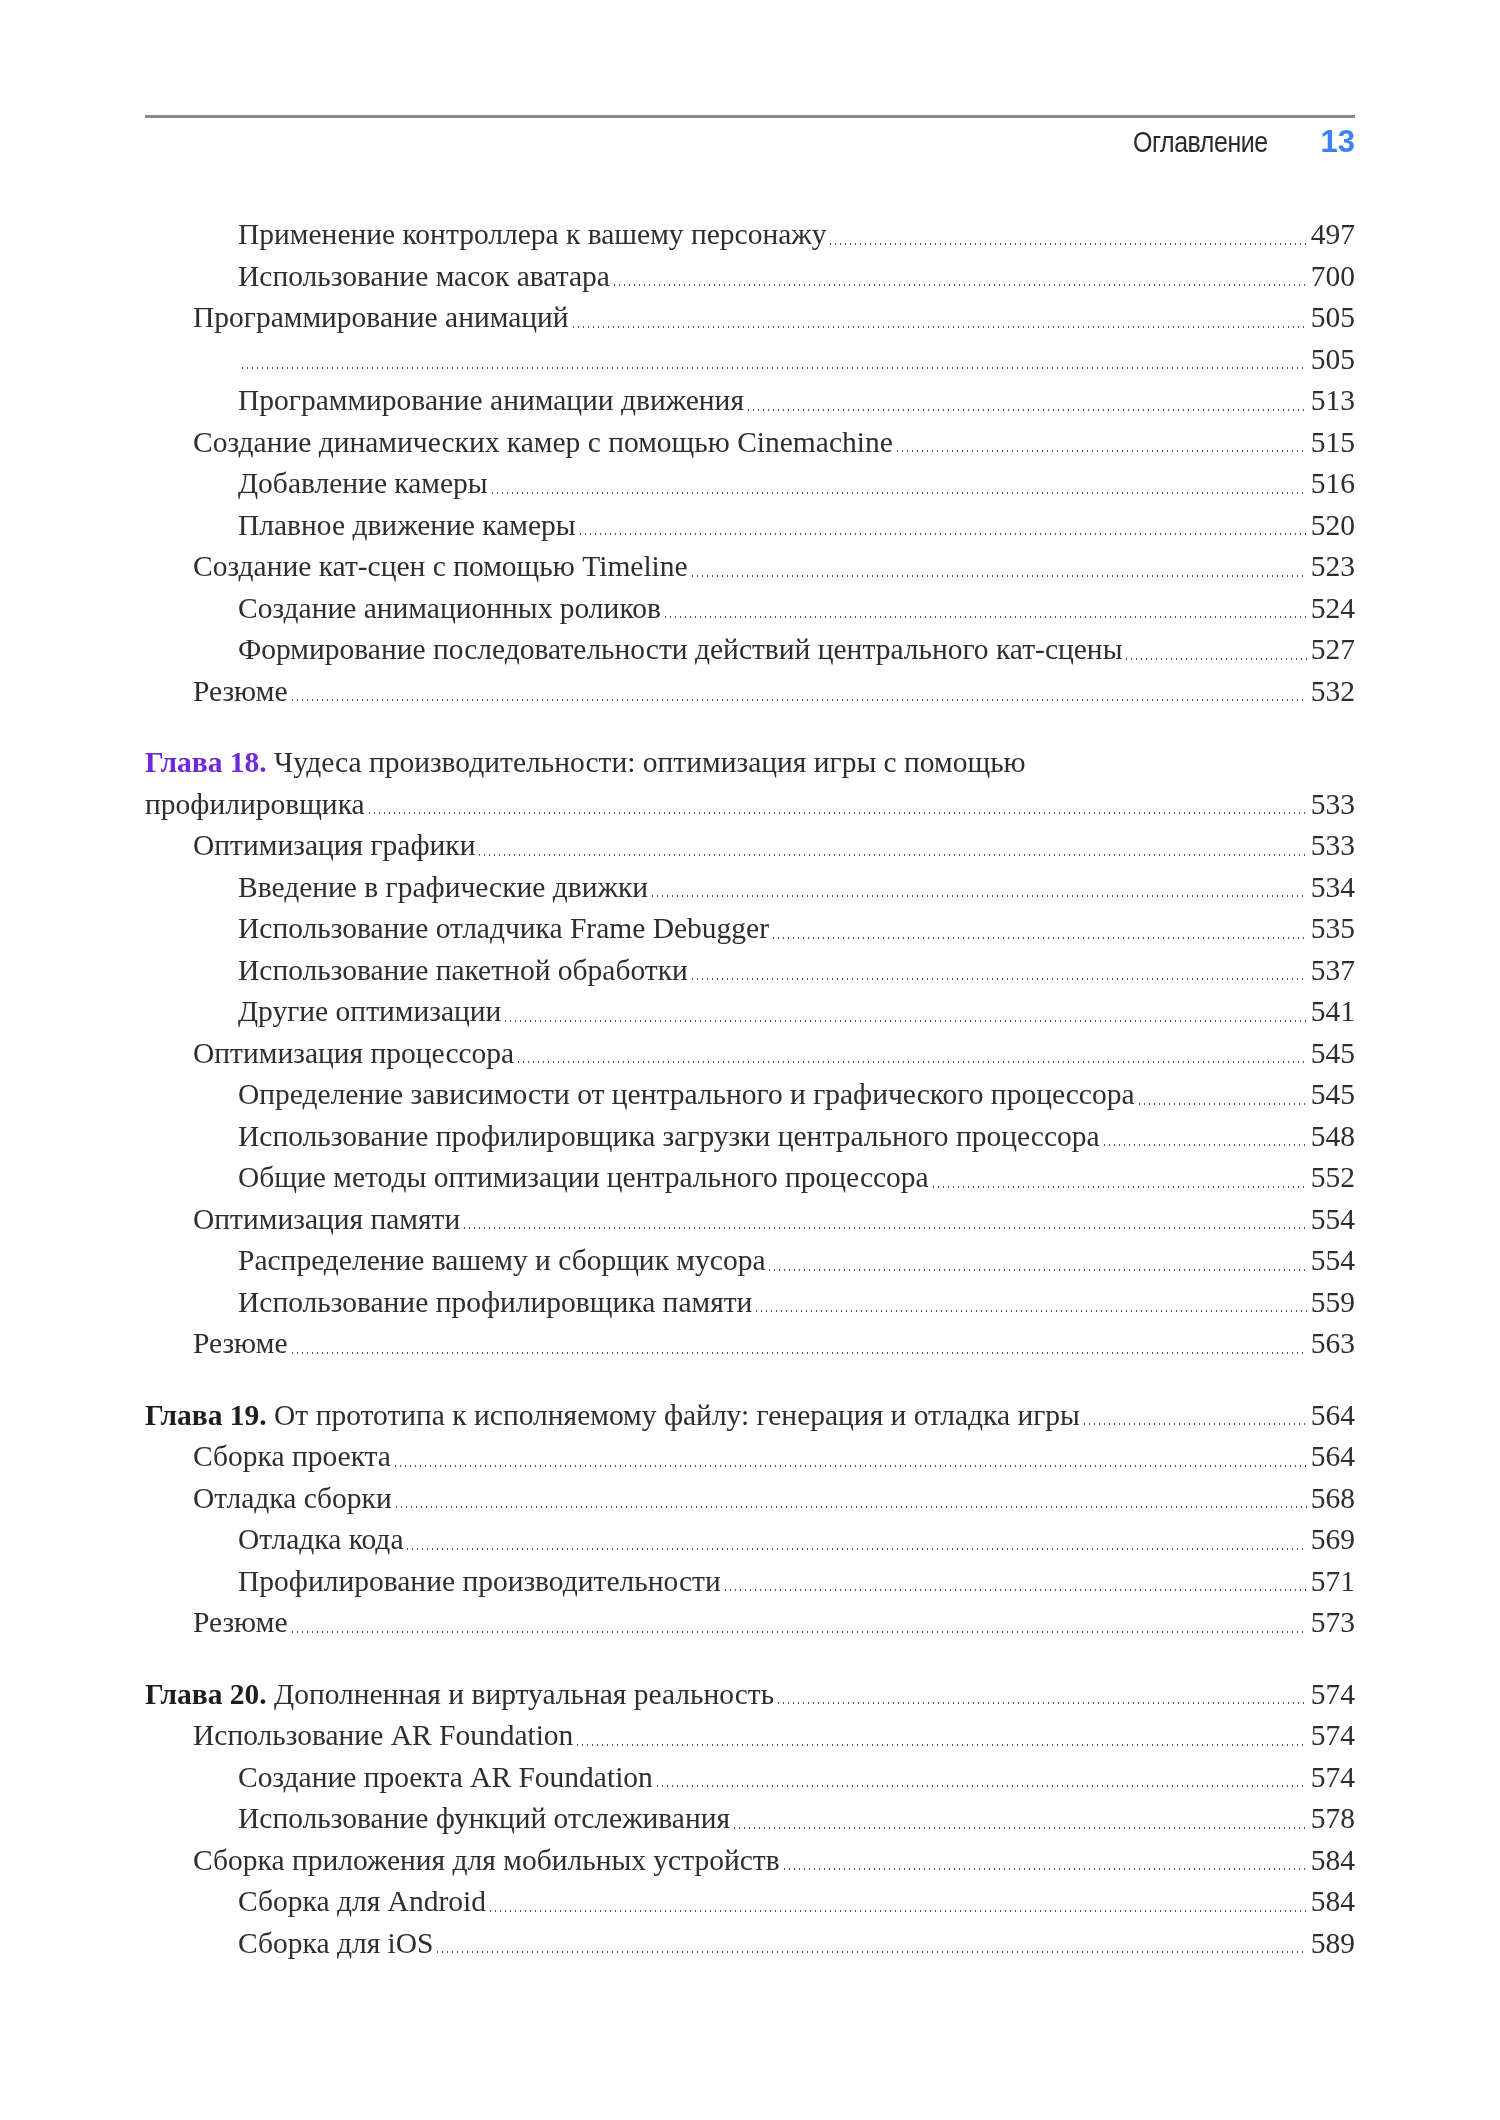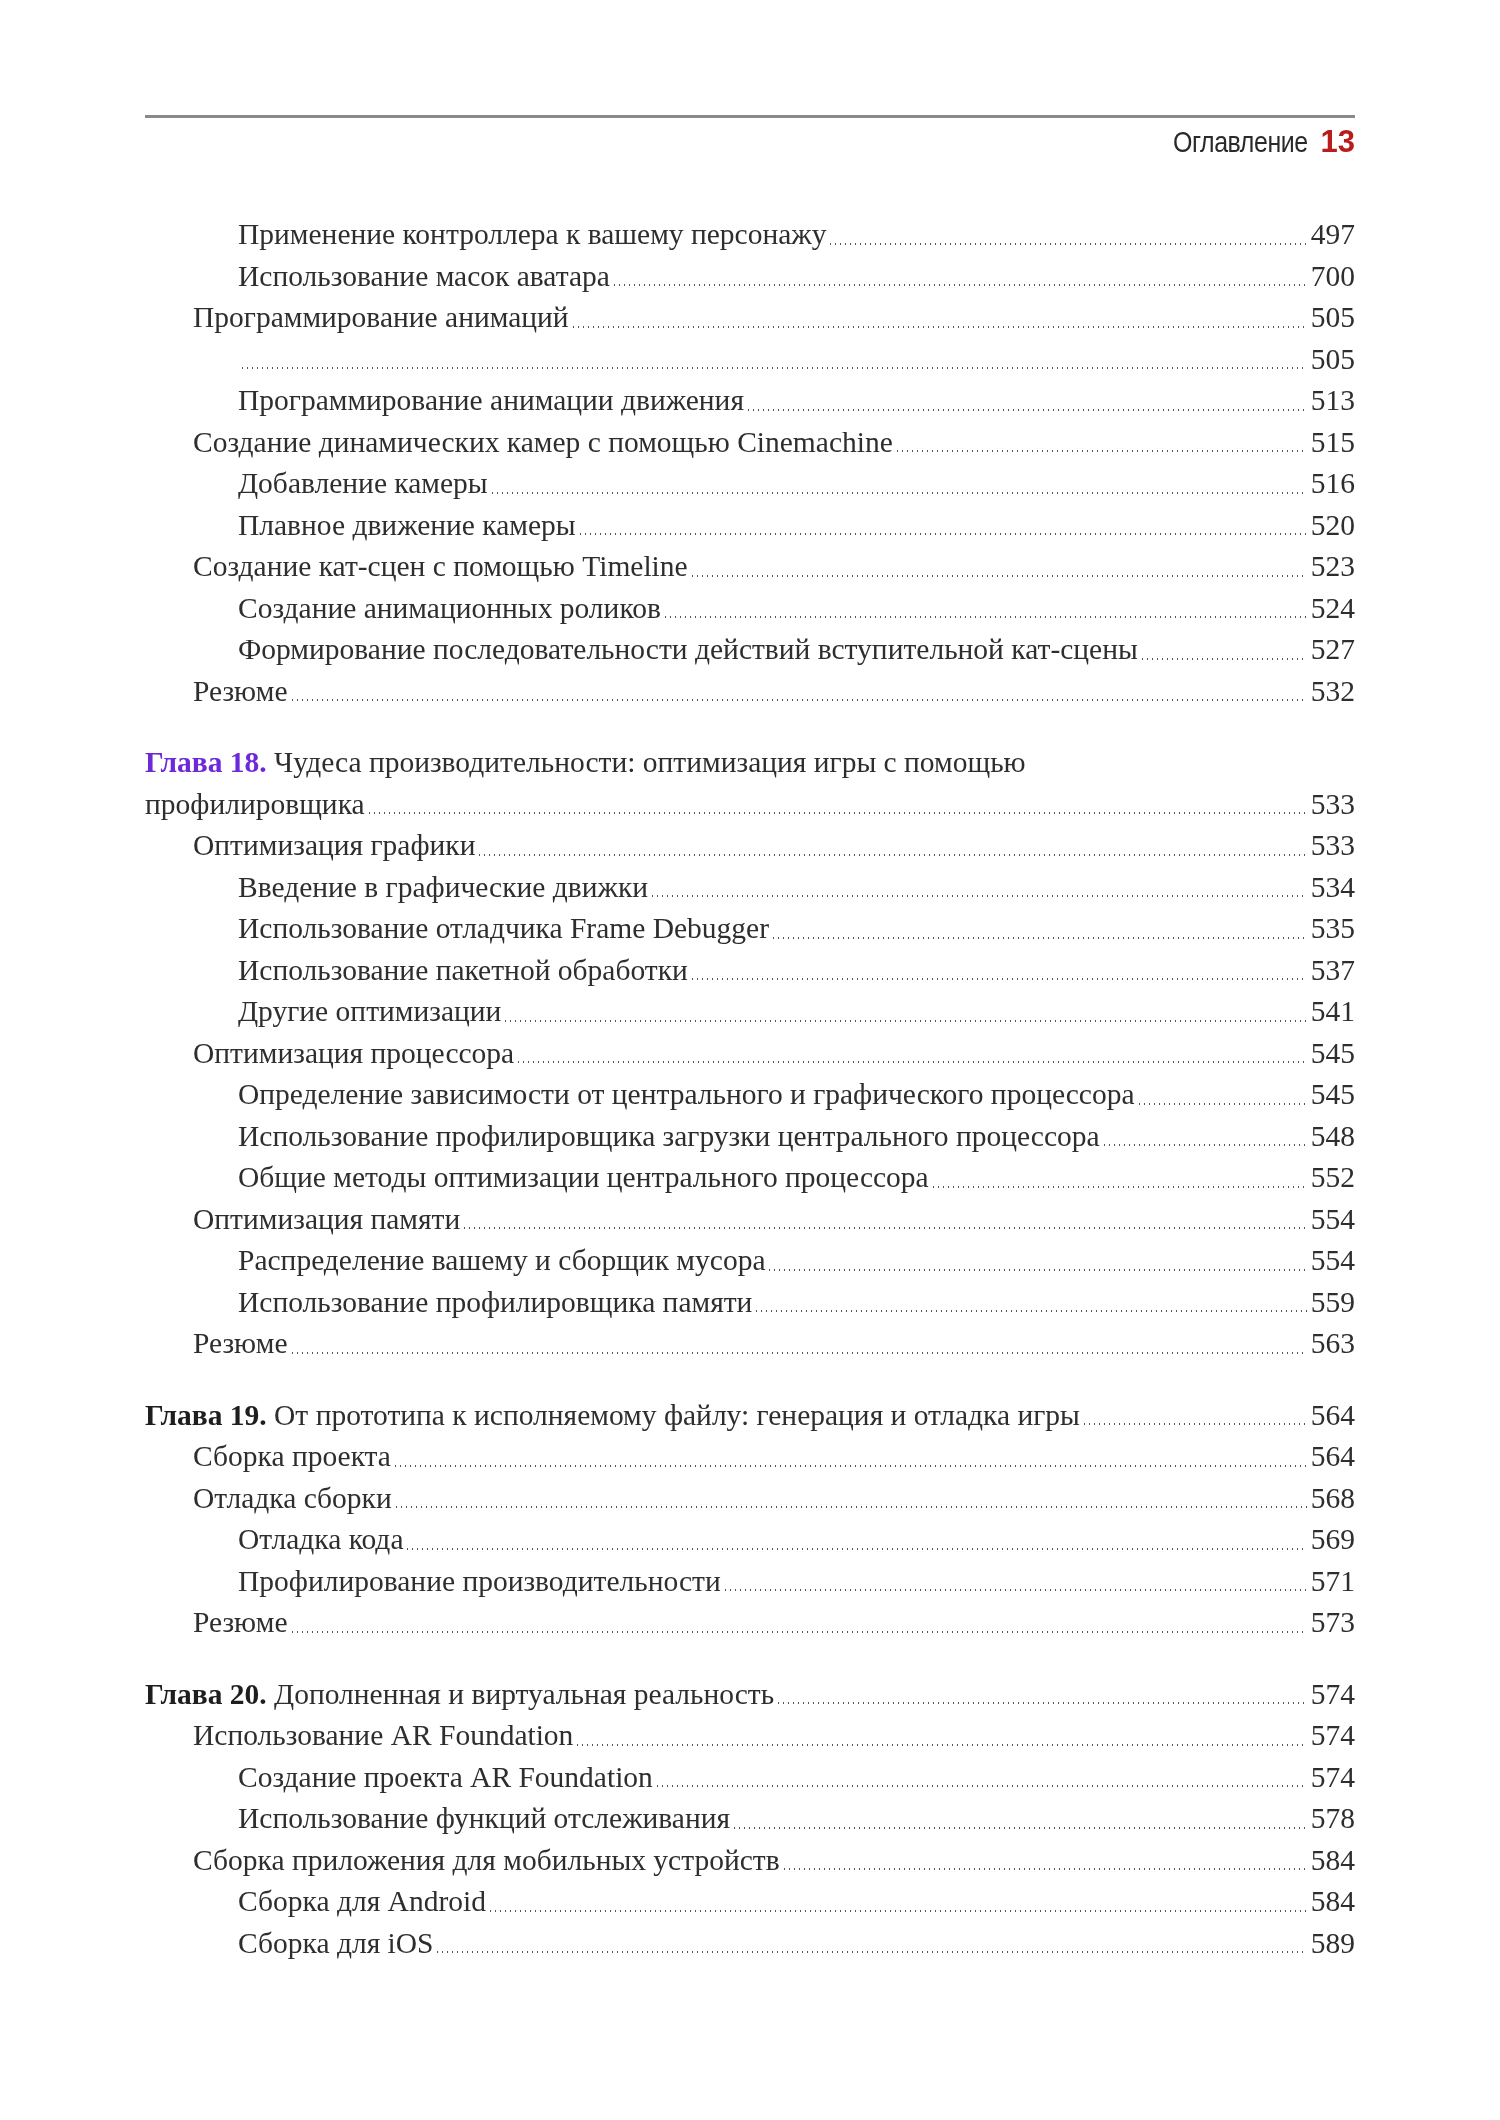--- a/index.html
+++ b/index.html
@@ -35,21 +35,22 @@
       font-size: 29px;
       letter-spacing: -0.5px;
       color: #2a2a2a;
       transform: scaleX(0.86);
       transform-origin: right center;
     }
     .running-head .page-num {
       font-family: "Liberation Sans", sans-serif;
       font-weight: bold;
       font-size: 31px;
-      color: #b91c1c;
+      color: #3b82f6;
+      margin-left: 40px;
     }
     .toc {
       position: absolute;
       left: 145px;
       top: 214px;
       width: 1210px;
       font-family: "Liberation Serif", serif;
       font-size: 29.5px;
       color: #2e2e2e;
     }
@@ -159,21 +160,21 @@
     <span class="title">Создание кат-сцен с помощью Timeline</span>
     <span class="leader"></span>
     <span class="page">523</span>
   </div>
   <div class="entry level-2">
     <span class="title">Создание анимационных роликов</span>
     <span class="leader"></span>
     <span class="page">524</span>
   </div>
   <div class="entry level-2">
-    <span class="title">Формирование последовательности действий вступительной кат-сцены</span>
+    <span class="title">Формирование последовательности действий центрального кат-сцены</span>
     <span class="leader"></span>
     <span class="page">527</span>
   </div>
   <div class="entry level-1">
     <span class="title">Резюме</span>
     <span class="leader"></span>
     <span class="page">532</span>
   </div>
 
   <div class="gap"></div>

